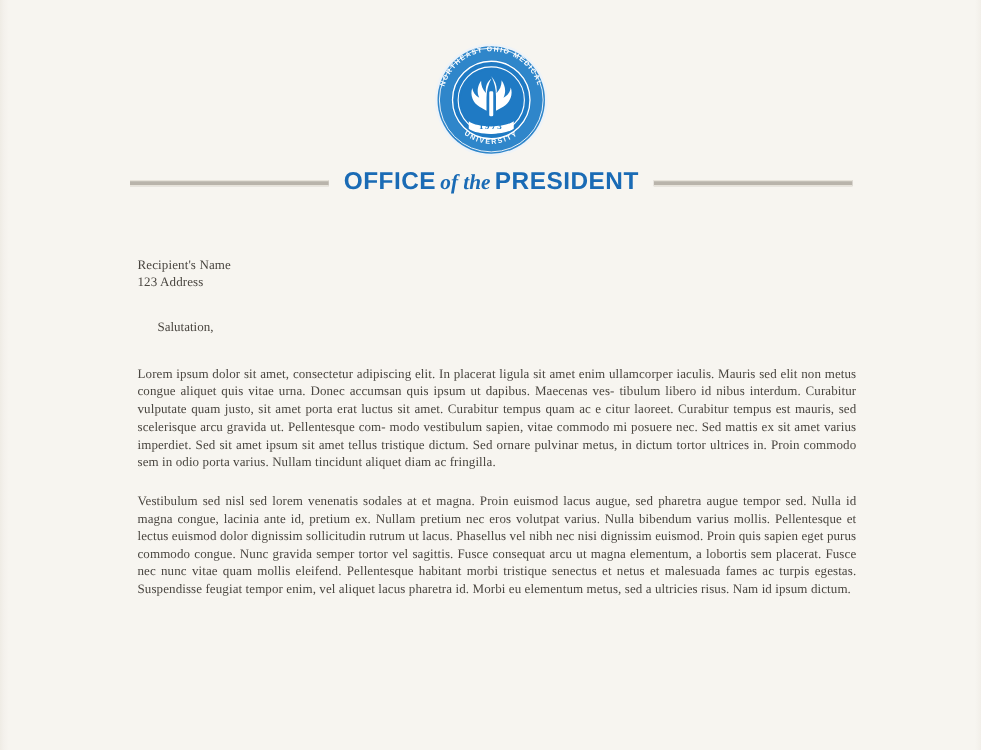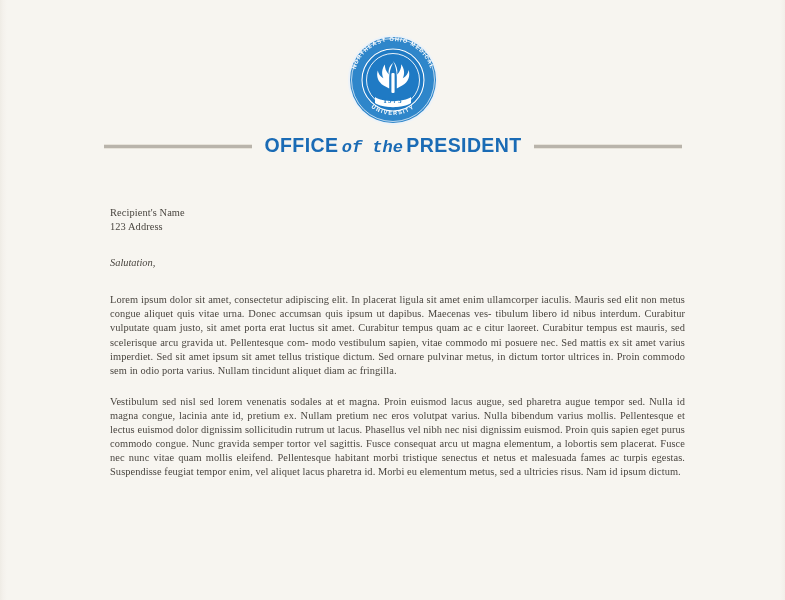--- a/index.html
+++ b/index.html
@@ -76,21 +76,21 @@
     flex: 0 0 auto;
     white-space: nowrap;
     font-family: "Liberation Sans", sans-serif;
     font-size: 19.5px;
     font-weight: bold;
     letter-spacing: 0.4px;
     color: #1a6bb5;
     line-height: 1;
   }
   .title .of-the {
-    font-family: Liberation Mono, monospace;
+    font-family: Liberation Serif, serif;
     font-style: italic;
     font-weight: bold;
     font-size: 17px;
     letter-spacing: 0;
     margin-top: 48px;
   }
 
   
   .body-area {
     position: absolute;
@@ -104,22 +104,21 @@
   }
   .date {
     margin: 0 0 23px 0;
     letter-spacing: 0.2px;
   }
   .recipient {
     margin: 0 0 22px 0;
   }
   .recipient div { letter-spacing: 0.1px; }
   .salutation {
-    margin: 0 0 23px 0;
-    font-style: italic;
+    margin: 0 0 23px 16px;
   }
   .para {
     margin: 0 0 17px 0;
     text-align: justify;
     letter-spacing: 0.08px;
   }
 </style>
 </head>
 <body>
 

